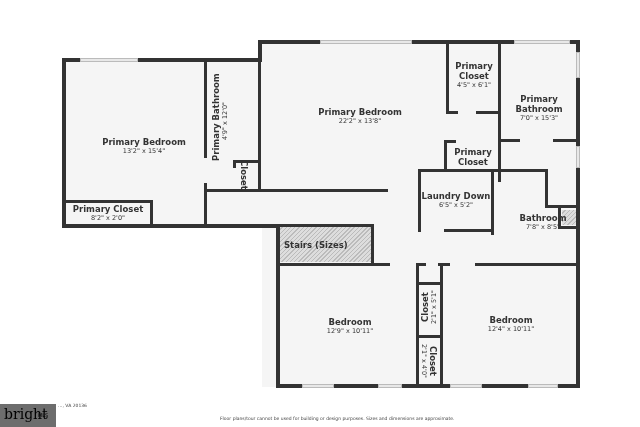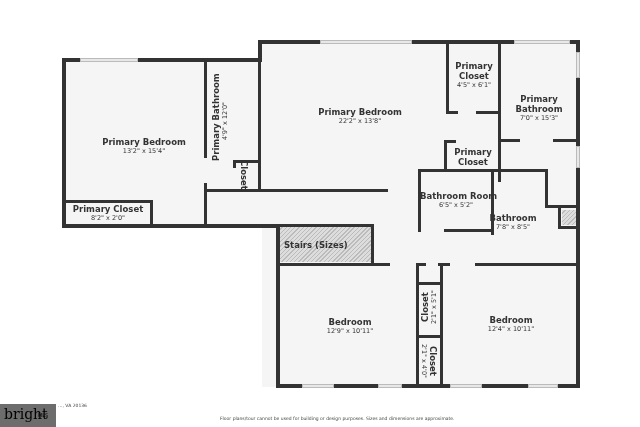--- a/index.html
+++ b/index.html
@@ -108,24 +108,24 @@
   <span class="d">4'5" x 6'1"</span>
 </div>
 <div class="lbl" style="left:502px;top:94px;width:74px;white-space:normal;">
   <span class="n">Primary Bathroom</span>
   <span class="d">7'0" x 15'3"</span>
 </div>
 <div class="lbl" style="left:448px;top:147px;width:50px;white-space:normal;">
   <span class="n">Primary Closet</span>
 </div>
 <div class="lbl" style="left:420px;top:191px;width:72px;">
-  <span class="n">Bathroom Room</span>
+  <span class="n">Laundry Down</span>
   <span class="d">6'5" x 5'2"</span>
 </div>
-<div class="lbl" style="left:480px;top:213px;width:66px;">
+<div class="lbl" style="left:510px;top:213px;width:66px;">
   <span class="n">Bathroom</span>
   <span class="d">7'8" x 8'5"</span>
 </div>
 <div class="lbl" style="left:284px;top:240px;width:76px;text-align:left;">
   <span class="n">Stairs (Sizes)</span>
 </div>
 <div class="lbl" style="left:290px;top:317px;width:120px;">
   <span class="n">Bedroom</span>
   <span class="d">12'9" x 10'11"</span>
 </div>

